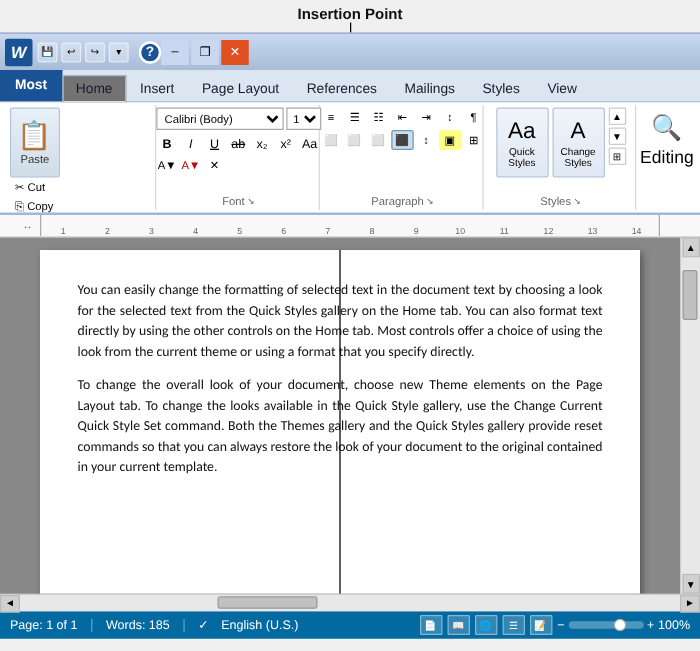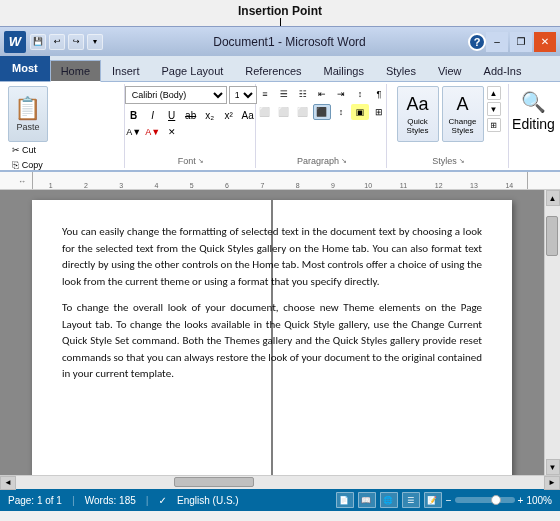--- a/index.html
+++ b/index.html
@@ -478,40 +478,38 @@
 </div>
 
 <div class="title-bar">
   <div class="word-icon">W</div>
   <div class="quick-access">
     <button class="qa-btn">💾</button>
     <button class="qa-btn">↩</button>
     <button class="qa-btn">↪</button>
     <button class="qa-btn">▾</button>
   </div>
-  <div class="title-text">Document1 - Microsoft Word</div>
   <div class="help-icon">?</div>
   <div class="window-controls">
     <button class="win-btn minimize">–</button>
     <button class="win-btn restore">❐</button>
     <button class="win-btn close">✕</button>
   </div>
 </div>
 
 <div class="ribbon-container">
   <div class="ribbon-tabs">
     <div class="tab-file">Most</div>
     <div class="tab-item active">Home</div>
     <div class="tab-item">Insert</div>
     <div class="tab-item">Page Layout</div>
     <div class="tab-item">References</div>
     <div class="tab-item">Mailings</div>
     <div class="tab-item">Styles</div>
     <div class="tab-item">View</div>
-    <div class="tab-item">Add-Ins</div>
   </div>
 
   <div class="ribbon">
 
     <div class="ribbon-group clipboard-group">
       <div class="group-content" style="flex-direction:row; align-items:flex-start;">
         <button class="paste-btn">
           <span style="font-size:22px;">📋</span>
           <span style="font-size:9px;">Paste</span>
         </button>

